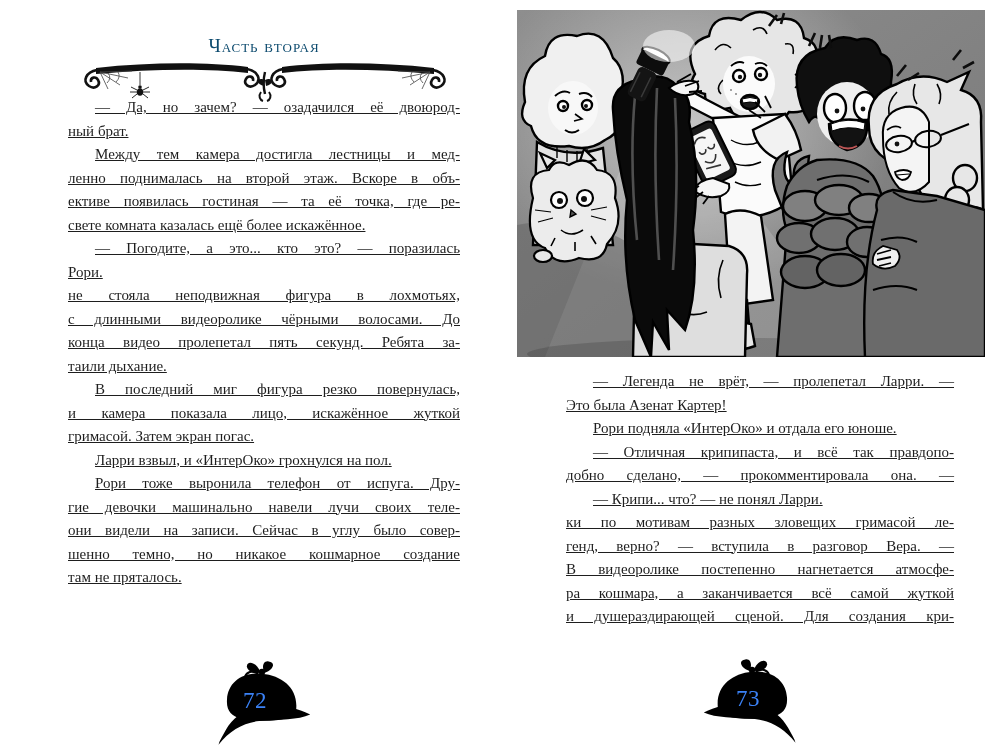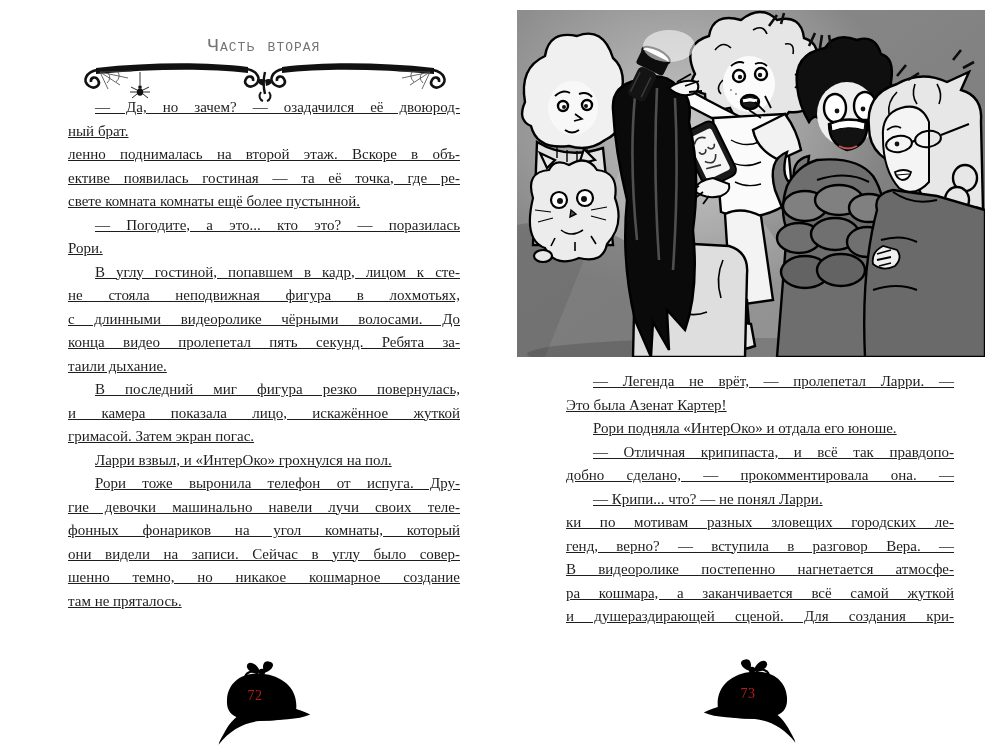--- a/index.html
+++ b/index.html
@@ -4,39 +4,39 @@
 <style>
   html,body{margin:0;padding:0;}
   body{
     width:1000px;height:751px;background:#ffffff;
     font-family:"Liberation Serif", serif;color:#1e1e1e;
     position:relative;overflow:hidden;
   }
   .abs{position:absolute;}
   .chapter-header{
     left:68px;top:35px;width:392px;text-align:center;
-    font-variant:small-caps;font-size:19px;letter-spacing:1px;color:#737373;font-family:Liberation Mono, monospace;
+    font-variant:small-caps;font-size:19px;letter-spacing:1px;color:#0c4a6e;
   }
   .ornament{left:76px;top:56px;width:378px;height:50px;}
   .text-col{font-size:15px;line-height:23.5px;text-decoration:underline;}
   #left-text{left:68px;top:96px;width:392px;}
   #right-text{left:566px;top:370px;width:388px;}
   .line{
     white-space:nowrap;
     text-align:justify;text-align-last:justify;
   }
   .line.last{text-align-last:left;}
   .line.in{text-indent:27px;}
   .illustration{left:517px;top:10px;width:468px;height:347px;}
   .hat{width:104px;height:86px;}
   #hat-left{left:210px;top:661px;}
   #hat-right{left:700px;top:659px;}
   .hat-num{
     position:absolute;top:27px;left:0;width:100%;
-    text-align:center;color:#b91c1c;font-size:14px;letter-spacing:.5px;
+    text-align:center;color:#3b82f6;font-size:23px;letter-spacing:.5px;
   }
   #hat-left .hat-num{left:-7px;}
   #hat-right .hat-num{left:-4px;}
 </style>
 </head>
 <body>
 
 <div class="abs chapter-header">Часть вторая</div>
 
 <svg class="abs ornament" viewBox="0 0 378 50" xmlns="http://www.w3.org/2000/svg">
@@ -68,37 +68,36 @@
     <g stroke="#444" stroke-width="0.8" fill="none">
       <path d="M24,16 L56,15 M24,16 L52,22 M24,16 L44,29 M24,16 L32,33"></path>
       <path d="M32,17 Q36,22 31,27 M42,16 Q45,21 40,26"></path>
     </g>
   </g>
 </svg>
 
 <div id="left-text" class="abs text-col">
     <div class="line in">— Да, но зачем? — озадачился её двоюрод-</div>
     <div class="line last">ный брат.</div>
+    <div class="line in">Между тем камера достигла лестницы и мед-</div>
     <div class="line">ленно поднималась на второй этаж. Вскоре в объ-</div>
     <div class="line">ективе появилась гостиная — та её точка, где ре-</div>
-    <div class="line last">свете комната комнаты ещё более пустынной.</div>
+    <div class="line last">свете комната казалась ещё более искажённое.</div>
     <div class="line in">— Погодите, а это... кто это? — поразилась</div>
     <div class="line last">Рори.</div>
-    <div class="line in">В углу гостиной, попавшем в кадр, лицом к сте-</div>
     <div class="line">не стояла неподвижная фигура в лохмотьях,</div>
     <div class="line">с длинными видеоролике чёрными волосами. До</div>
     <div class="line">конца видео пролепетал пять секунд. Ребята за-</div>
     <div class="line last">таили дыхание.</div>
     <div class="line in">В последний миг фигура резко повернулась,</div>
     <div class="line">и камера показала лицо, искажённое жуткой</div>
     <div class="line last">гримасой. Затем экран погас.</div>
     <div class="line in last">Ларри взвыл, и «ИнтерОко» грохнулся на пол.</div>
     <div class="line in">Рори тоже выронила телефон от испуга. Дру-</div>
     <div class="line">гие девочки машинально навели лучи своих теле-</div>
-    <div class="line">фонных фонариков на угол комнаты, который</div>
     <div class="line">они видели на записи. Сейчас в углу было совер-</div>
     <div class="line">шенно темно, но никакое кошмарное создание</div>
     <div class="line last">там не пряталось.</div>
   </div>
 
 <div id="hat-left" class="abs hat">
   <svg viewBox="0 0 110 86" width="104" height="86">
     <g transform="translate(110,0) scale(-1,1)">
       <path d="M4,54 C22,45 42,43 60,47 C76,50 86,58 93,70 C97,77 100,82 101,86 C89,71 75,63 58,61 C36,59 17,60 4,54 Z" fill="#000"></path>
       <path d="M19,50 C16,27 33,13 55,11 C77,9 91,21 92,38 C93,50 87,56 78,58 C56,63 31,61 21,55 C19,53 19,51 19,50 Z" fill="#000"></path>
@@ -268,21 +267,21 @@
   </g>
 </svg>
 
 <div id="right-text" class="abs text-col">
     <div class="line in">— Легенда не врёт, — пролепетал Ларри. —</div>
     <div class="line last">Это была Азенат Картер!</div>
     <div class="line in last">Рори подняла «ИнтерОко» и отдала его юноше.</div>
     <div class="line in">— Отличная крипипаста, и всё так правдопо-</div>
     <div class="line">добно сделано, — прокомментировала она. —</div>
     <div class="line in last">— Крипи... что? — не понял Ларри.</div>
-    <div class="line">ки по мотивам разных зловещих городских ле-</div>
+    <div class="line">ки по мотивам разных зловещих гримасой ле-</div>
     <div class="line">генд, верно? — вступила в разговор Вера. —</div>
     <div class="line">В видеоролике постепенно нагнетается атмосфе-</div>
     <div class="line">ра кошмара, а заканчивается всё самой жуткой</div>
     <div class="line">и душераздирающей сценой. Для создания кри-</div>
   </div>
 
 <div id="hat-right" class="abs hat">
   <svg viewBox="0 0 110 86" width="104" height="86">
     <path d="M4,54 C22,45 42,43 60,47 C76,50 86,58 93,70 C97,77 100,82 101,86 C89,71 75,63 58,61 C36,59 17,60 4,54 Z" fill="#000"></path>
     <path d="M19,50 C16,27 33,13 55,11 C77,9 91,21 92,38 C93,50 87,56 78,58 C56,63 31,61 21,55 C19,53 19,51 19,50 Z" fill="#000"></path>

